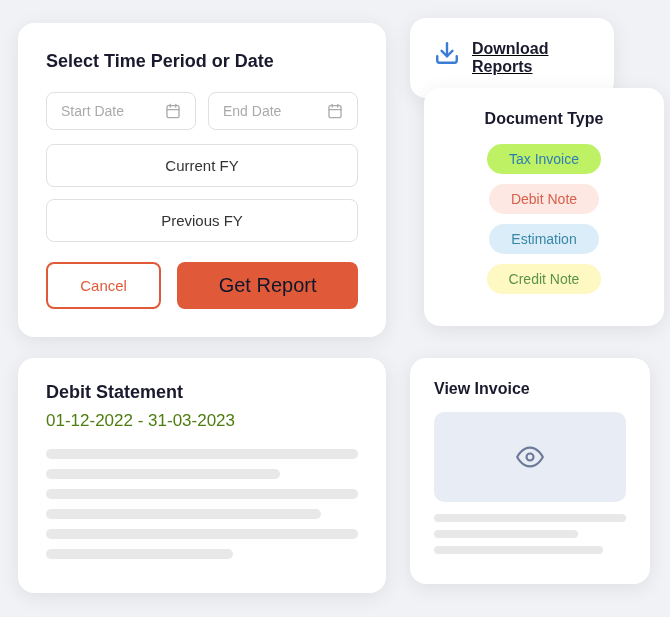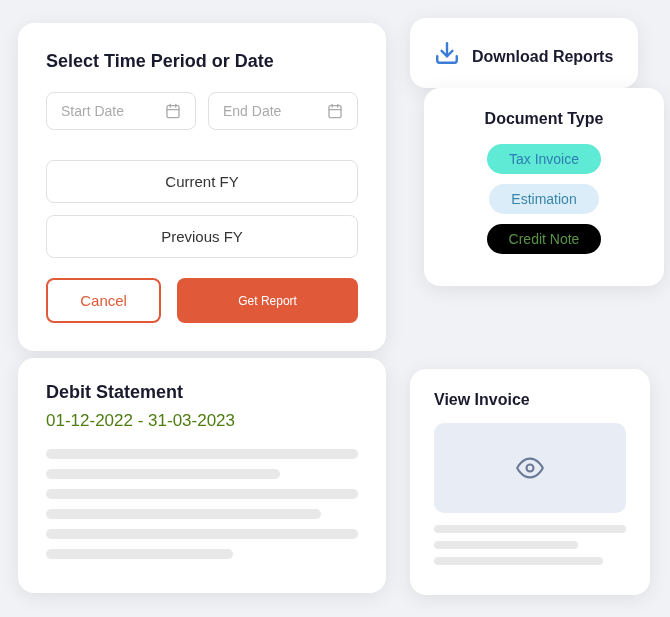--- a/index.html
+++ b/index.html
@@ -30,21 +30,21 @@
     .card-time h2 {
       font-size: 18px;
       font-weight: 600;
       color: #1a1a2e;
       margin-bottom: 20px;
     }
 
     .date-row {
       display: flex;
       gap: 12px;
-      margin-bottom: 30px;
+      margin-bottom: 14px;
     }
 
     .date-input {
       flex: 1;
       border: 1.5px solid #e0e0e0;
       border-radius: 8px;
       padding: 10px 14px;
       display: flex;
       align-items: center;
       justify-content: space-between;
@@ -87,35 +87,36 @@
       font-weight: 500;
       cursor: pointer;
     }
 
     .btn-get {
       flex: 1.8;
       border: none;
       border-radius: 8px;
       padding: 12px;
       background: #e05a3a;
-      color: #ffffff;
-      font-size: 12px;
+      color: #0f172a;
+      font-size: 20px;
       font-weight: 500;
       cursor: pointer;
     }
 
     
     .card-download {
       top: 18px;
       left: 410px;
-      width: 228px;
+      width: 204px;
       padding: 22px 24px;
       display: flex;
-      align-items: flex-end;
+      align-items: flex-start;
       gap: 12px;
+      text-decoration: underline;
     }
 
     .card-download h3 {
       font-size: 16px;
       font-weight: 600;
       color: #1a1a2e;
     }
 
     .download-icon {
       color: #3a7bd5;
@@ -144,24 +145,24 @@
       display: block;
       width: fit-content;
       margin: 0 auto 10px auto;
       padding: 7px 22px;
       border-radius: 20px;
       font-size: 14px;
       font-weight: 500;
       text-align: center;
     }
 
-    .badge-blue { background: #5eead4; color: #2e7db3; }
+    .badge-blue { background: #bef264; color: #2e7db3; }
     .badge-red { background: #fde8e4; color: #d9604a; }
     .badge-lblue { background: #daedf8; color: #3a86a8; text-align: right; }
-    .badge-green { background: #000000; color: #5a9348; }
+    .badge-green { background: #fef9c3; color: #5a9348; }
 
     
     .card-ledger {
       top: 358px;
       left: 18px;
       width: 368px;
       padding: 24px 28px;
     }
 
     .card-ledger h3 {
@@ -184,21 +185,21 @@
       margin-bottom: 10px;
     }
 
     .skeleton-line.short { width: 75%; }
     .skeleton-line.full { width: 100%; }
     .skeleton-line.medium { width: 88%; }
     .skeleton-line.xshort { width: 60%; }
 
     
     .card-invoice {
-      top: 369px;
+      top: 358px;
       left: 410px;
       width: 240px;
       padding: 22px 24px;
     }
 
     .card-invoice h3 {
       font-size: 16px;
       font-weight: 600;
       color: #1a1a2e;
       margin-bottom: 14px;
@@ -264,20 +265,21 @@
       <polyline points="7 10 12 15 17 10"></polyline>
       <line x1="12" y1="15" x2="12" y2="3"></line>
     </svg>
   </div>
   <h3>Download Reports</h3>
 </div>
 
 <div class="card card-doctype">
   <h3>Document Type</h3>
   <span class="badge badge-blue">Tax Invoice</span>
+  <span class="badge badge-red">Debit Note</span>
   <span class="badge badge-lblue">Estimation</span>
   <span class="badge badge-green">Credit Note</span>
 </div>
 
 <div class="card card-ledger">
   <h3>Debit Statement</h3>
   <div class="ledger-date">01-12-2022 - 31-03-2023</div>
   <div class="skeleton-line full"></div>
   <div class="skeleton-line short"></div>
   <div class="skeleton-line full"></div>

